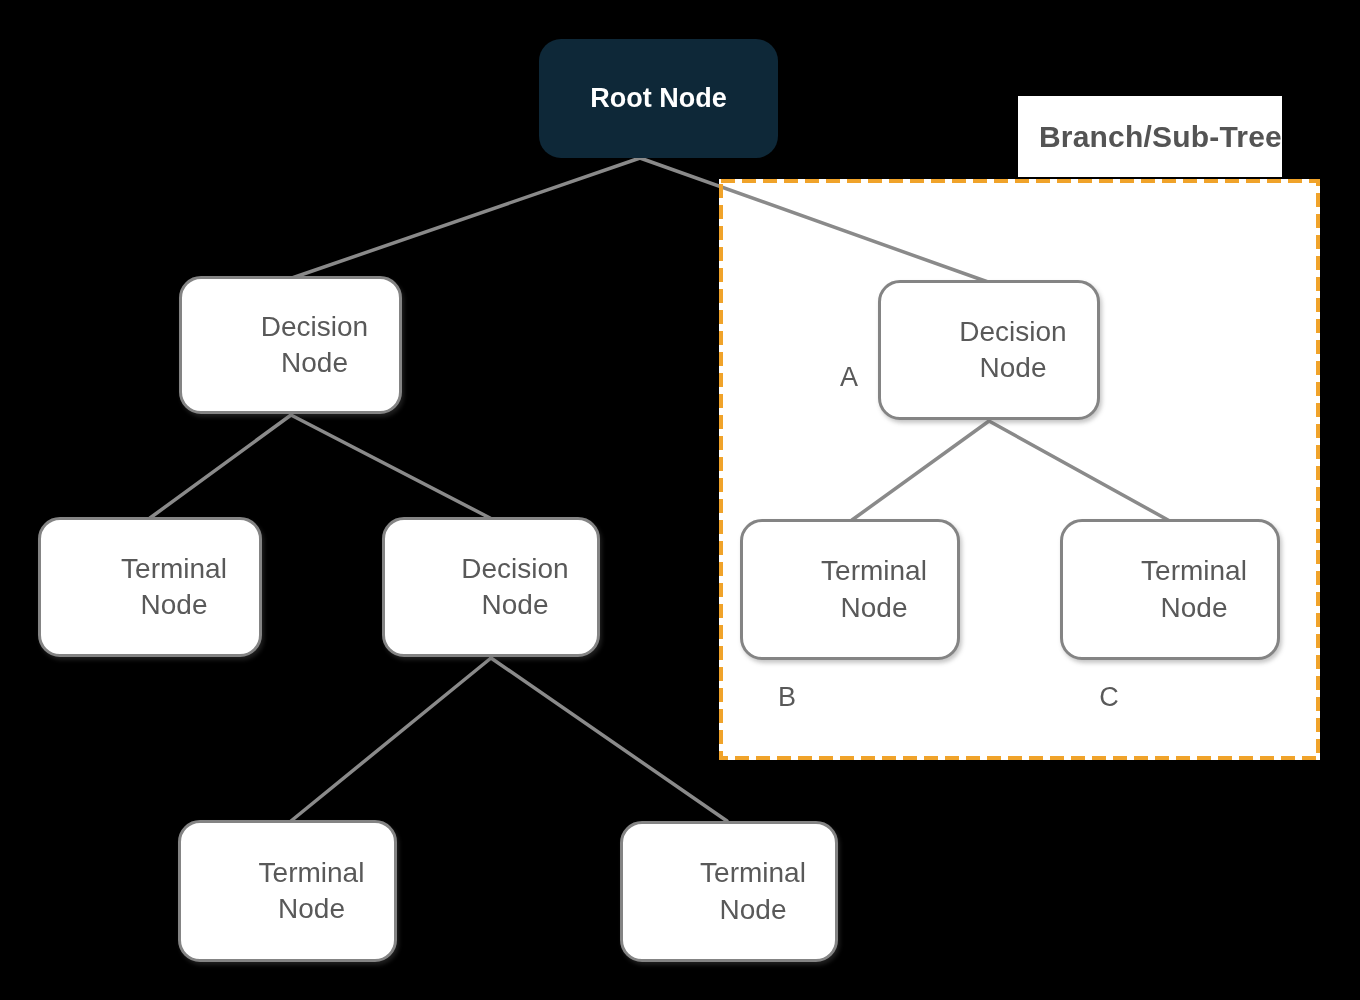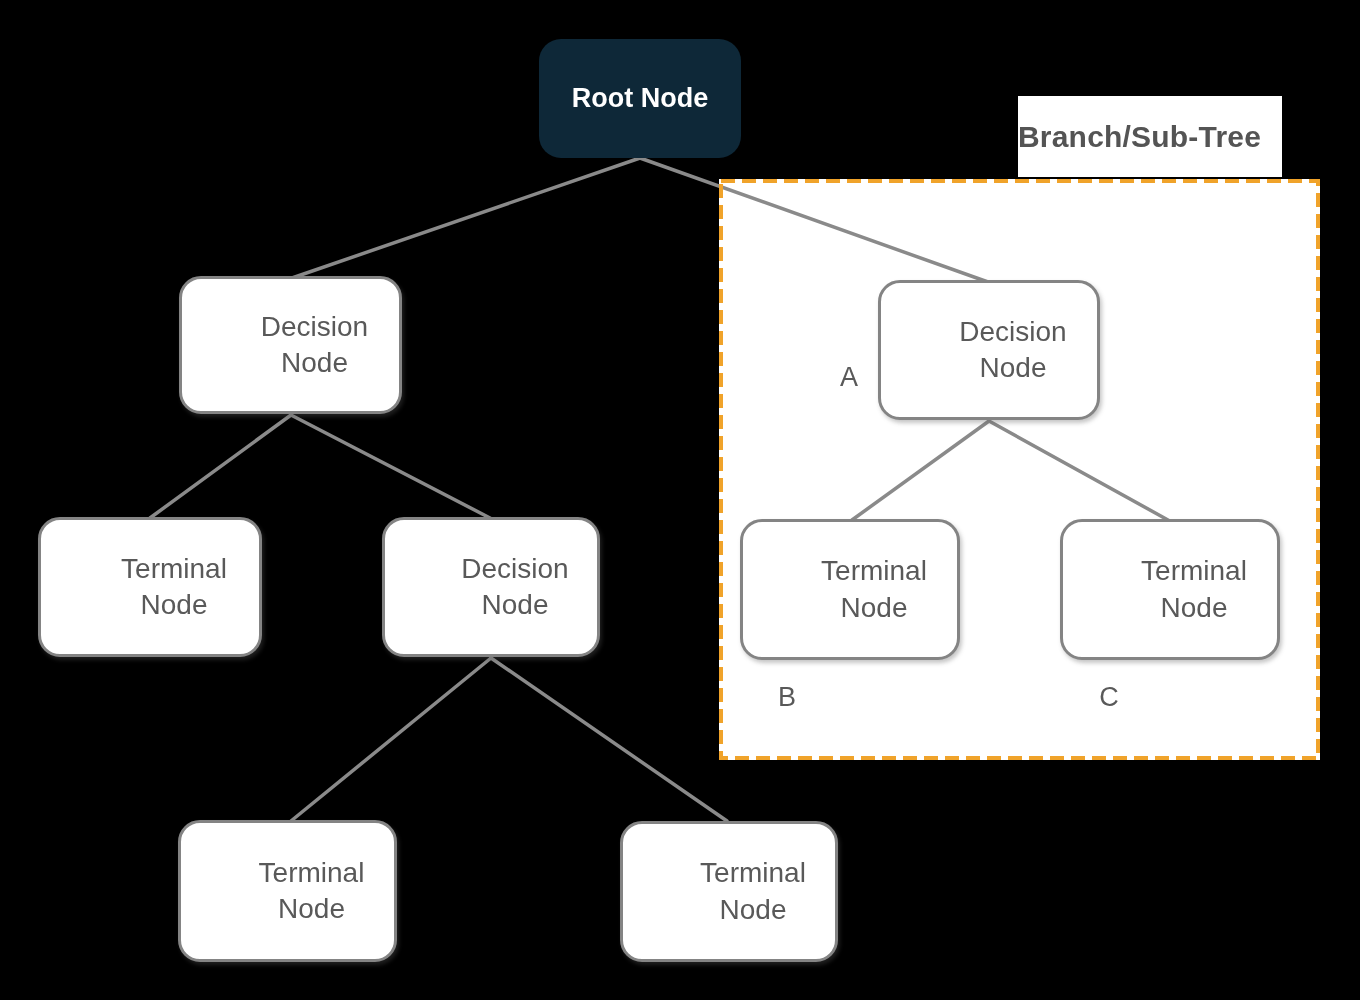--- a/index.html
+++ b/index.html
@@ -56,41 +56,41 @@
   }
   .branch-label-box {
     position: absolute;
     left: 1018px;
     top: 96px;
     width: 264px;
     height: 81px;
     background: #ffffff;
     display: flex;
     align-items: center;
-    justify-content: flex-start;
+    justify-content: flex-end;
   }
   .branch-label-box .branch-label {
     font-size: 30px;
     font-weight: 700;
     color: #545454;
     letter-spacing: 0.2px;
   }
   .annotation {
     position: absolute;
     font-size: 27px;
     color: #595959;
     width: 30px;
     text-align: center;
   }
   .annotation-a { left: 834px; top: 362px; }
   .annotation-b { left: 772px; top: 682px; }
   .annotation-c { left: 1094px; top: 682px; }
 
   
-  .pos-root { left: 539px; top: 39px;  width: 202px; height: 119px; }
+  .pos-root { left: 539px; top: 39px;  width: 239px; height: 119px; }
   .pos-d1   { left: 179px; top: 276px; width: 223px; height: 138px; }
   .pos-t1   { left: 38px;  top: 517px; width: 224px; height: 140px; }
   .pos-d2   { left: 382px; top: 517px; width: 218px; height: 140px; }
   .pos-t2   { left: 178px; top: 820px; width: 219px; height: 142px; }
   .pos-t3   { left: 620px; top: 821px; width: 218px; height: 141px; }
   .pos-dA   { left: 878px; top: 280px; width: 222px; height: 140px; }
   .pos-tB   { left: 740px; top: 519px; width: 220px; height: 141px; }
   .pos-tC   { left: 1060px; top: 519px; width: 220px; height: 141px; }
 </style>
 </head>

